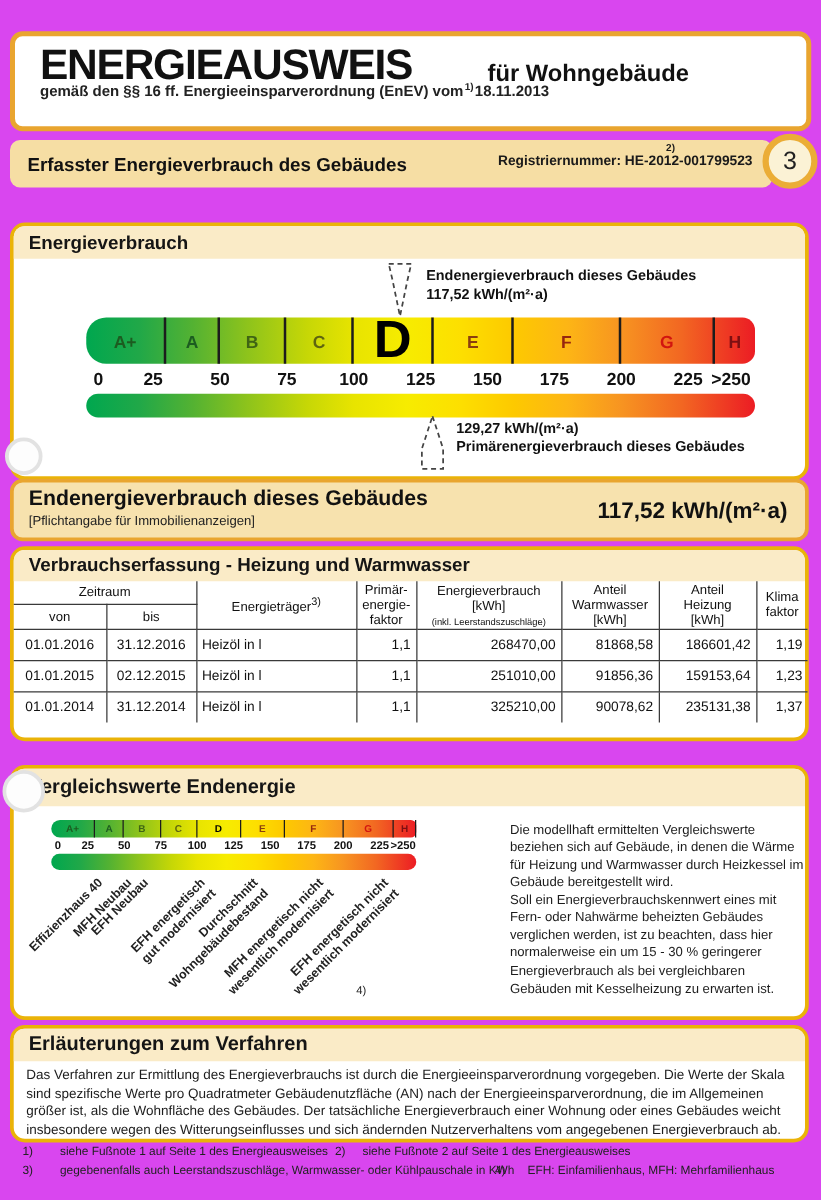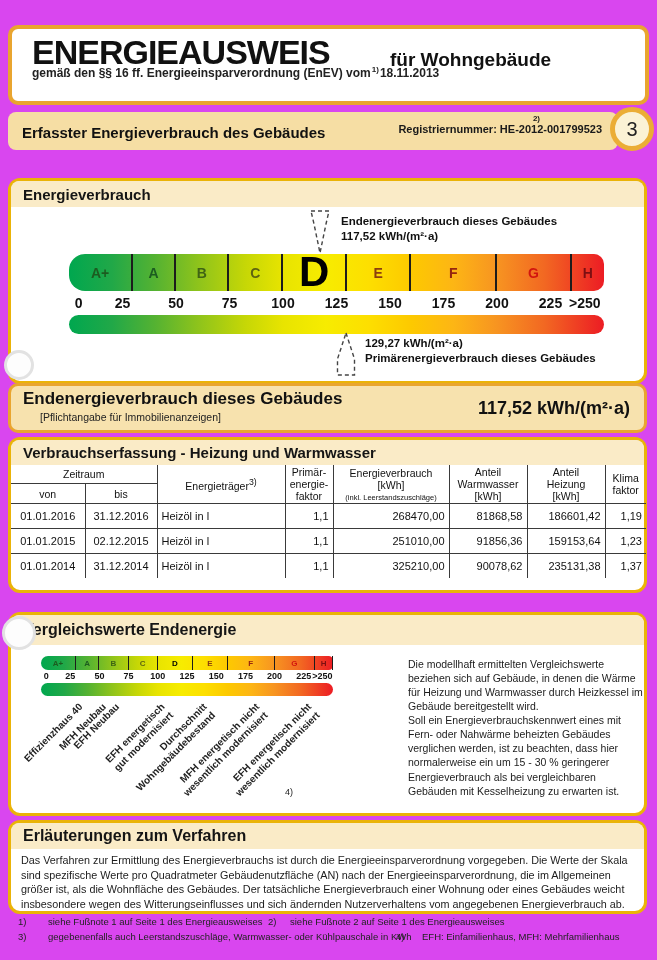--- a/index.html
+++ b/index.html
@@ -57,21 +57,21 @@
   .tick-row{position:absolute;left:58px;top:88px;width:535px;height:18px;}
   .tick{position:absolute;transform:translateX(-50%);font-size:14px;font-weight:bold;color:#111;}
   .t0{left:1.8%;} .t1{left:10%;text-align:right;} .t2{left:20%;} .t3{left:30%;} .t4{left:40%;} .t5{left:50%;}
   .t6{left:60%;} .t7{left:70%;} .t8{left:80%;} .t9{left:90%;} .t10{left:96.4%;}
   .grad-bar{position:absolute;left:58px;top:108px;width:535px;height:19px;border-radius:10px;}
 
   
   .endband{position:absolute;left:8px;top:383px;width:633px;height:44px;background:#F7E2AE;
            border:3px solid #E9A52F;border-radius:10px;}
   .endband-title{position:absolute;left:12px;top:3px;font-size:17px;font-weight:bold;color:#111;}
-  .endband-sub{position:absolute;left:29px;top:25px;font-size:10.5px;color:#222;text-align:center;}
+  .endband-sub{position:absolute;left:12px;top:25px;font-size:10.5px;color:#222;text-align:center;}
   .endband-value{position:absolute;right:14px;top:12px;font-size:18px;font-weight:bold;color:#111;}
 
   
   .sec-table{top:437px;height:150px;}
   .sec-table .strip{padding-top:4px;padding-bottom:4px;}
   .vtable{width:100%;border-collapse:collapse;table-layout:fixed;font-size:10.5px;color:#111;}
   .vtable th,.vtable td{border:1px solid #3a3a3a;padding:1px 4px;font-weight:normal;}
   .vtable th{text-align:center;vertical-align:middle;}
   .vtable tr:first-child th{border-top:none;}
   .vtable th:first-child,.vtable td:first-child{border-left:none;}

